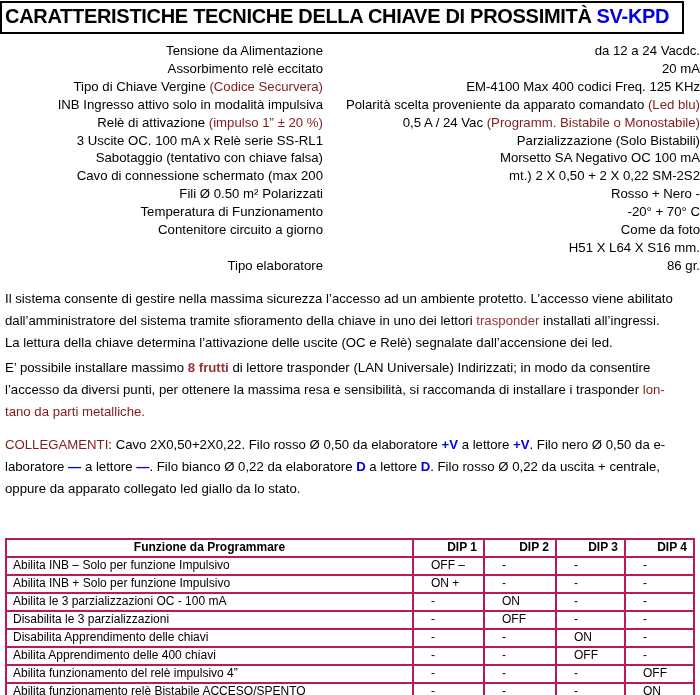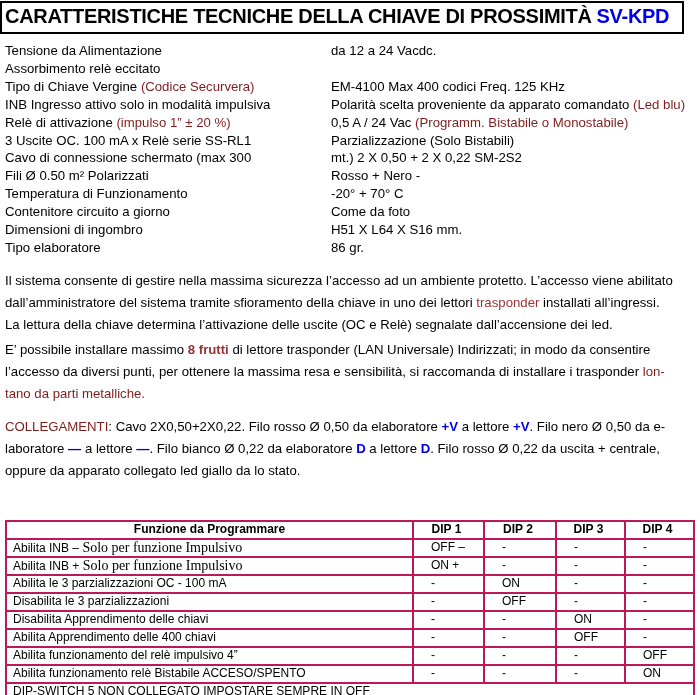--- a/index.html
+++ b/index.html
@@ -19,51 +19,51 @@
     font-weight:bold;
     white-space:nowrap;
     letter-spacing:-0.3px;
   }
   .title-model{color:#0000e6;margin-left:5px;}
   .specs{
     margin:8px 0 0 5px;
     font-size:13.2px;
     line-height:17.9px;
   }
-  .spec-row{display:flex;}
+  .spec-row{display:flex;text-align:right;}
   .spec-label{width:318px;flex:none;white-space:nowrap;}
   .spec-value{flex:1;white-space:nowrap;margin-left:8px;}
   .paras{
     margin:13px 0 0 5px;
     width:692px;
     font-size:13.2px;
     line-height:22px;
   }
   .para{margin:0 0 3px 0;}
   .para.gap-after{margin-bottom:11px;}
   .pline{white-space:nowrap;}
   .blue{color:#7f1d1d;}
   .bluebold{color:#0000e6;font-weight:bold;}
   .red{color:#993333;}
   .redbold{color:#993333;font-weight:bold;}
-  .small{font-size:14px;font-family:Liberation Serif, serif;}
+  .small{font-size:12px;}
   .tiny{font-size:12px;}
   table.dip-table{
     border-collapse:collapse;
     margin:38px 0 0 5px;
     font-size:12px;
   }
   table.dip-table th, table.dip-table td{
     border:2px solid #be185d;
     height:14px;
     line-height:13px;
     padding:1px 6px;
     white-space:nowrap;
   }
-  table.dip-table th{font-weight:bold;text-align:center;padding-left:2px;}
+  table.dip-table th{font-weight:bold;text-align:right;padding-left:2px;}
   table.dip-table th.func{text-align:center;padding-left:6px;}
   table.dip-table td.func{text-align:left;padding-left:6px;}
   table.dip-table td.dip{text-align:left;padding-left:17px;}
   table.dip-table td.footer{text-align:left;padding-left:6px;}
   col.c-func{width:407px;}
   col.c-d1{width:71px;}
   col.c-d2{width:72px;}
   col.c-d3{width:69px;}
   col.c-d4{width:69px;}
 </style>
@@ -72,55 +72,59 @@
 
 <div class="title-box"><span>CARATTERISTICHE TECNICHE DELLA CHIAVE DI PROSSIMITÀ</span><span class="title-model">SV-KPD</span></div>
 
 <div class="specs">
     <div class="spec-row">
       <div class="spec-label"><span>Tensione da Alimentazione</span></div>
       <div class="spec-value"><span>da 12 a 24 Vacdc.</span></div>
     </div>
     <div class="spec-row">
       <div class="spec-label"><span>Assorbimento relè eccitato</span></div>
+      <div class="spec-value"><span>20 mA</span></div>
     </div>
     <div class="spec-row">
       <div class="spec-label"><span>Tipo di Chiave Vergine </span><span class="blue">(Codice Securvera)</span></div>
       <div class="spec-value"><span>EM-4100  Max 400 codici Freq. 125 KHz</span></div>
     </div>
     <div class="spec-row">
       <div class="spec-label"><span>INB Ingresso attivo solo in modalità impulsiva</span></div>
       <div class="spec-value"><span>Polarità scelta proveniente da apparato comandato </span><span class="blue">(Led blu)</span></div>
     </div>
     <div class="spec-row">
       <div class="spec-label"><span>Relè di attivazione </span><span class="blue">(impulso 1” ± 20 %)</span></div>
       <div class="spec-value"><span>0,5 A / 24 Vac </span><span class="blue">(Programm. Bistabile o Monostabile)</span></div>
     </div>
     <div class="spec-row">
       <div class="spec-label"><span>3 Uscite OC. 100 mA x Relè serie SS-RL1</span></div>
       <div class="spec-value"><span>Parzializzazione (Solo Bistabili)</span></div>
     </div>
     <div class="spec-row">
-      <div class="spec-label"><span>Cavo di connessione schermato (max 300</span></div>
+      <div class="spec-label"><span>Sabotaggio (tentativo con chiave falsa)</span></div>
+      <div class="spec-value"><span>Morsetto SA Negativo OC 100 mA</span></div>
+    </div>
+    <div class="spec-row">
+      <div class="spec-label"><span>Cavo di connessione schermato (max 200</span></div>
       <div class="spec-value"><span>mt.)  2 X 0,50 + 2 X 0,22 SM-2S2</span></div>
     </div>
     <div class="spec-row">
       <div class="spec-label"><span>Fili Ø 0.50 m² Polarizzati</span></div>
       <div class="spec-value"><span>Rosso + Nero -</span></div>
     </div>
     <div class="spec-row">
       <div class="spec-label"><span>Temperatura di Funzionamento</span></div>
       <div class="spec-value"><span>-20° +  70° C</span></div>
     </div>
     <div class="spec-row">
       <div class="spec-label"><span>Contenitore circuito a giorno</span></div>
       <div class="spec-value"><span>Come da foto</span></div>
     </div>
     <div class="spec-row">
-      <div class="spec-label"><span>Dimensioni di ingombro</span></div>
       <div class="spec-value"><span>H51 X L64 X S16 mm.</span></div>
     </div>
     <div class="spec-row">
       <div class="spec-label"><span>Tipo elaboratore</span></div>
       <div class="spec-value"><span>86 gr.</span></div>
     </div>
   </div>
 
 <div class="paras">
     <div class="para">

